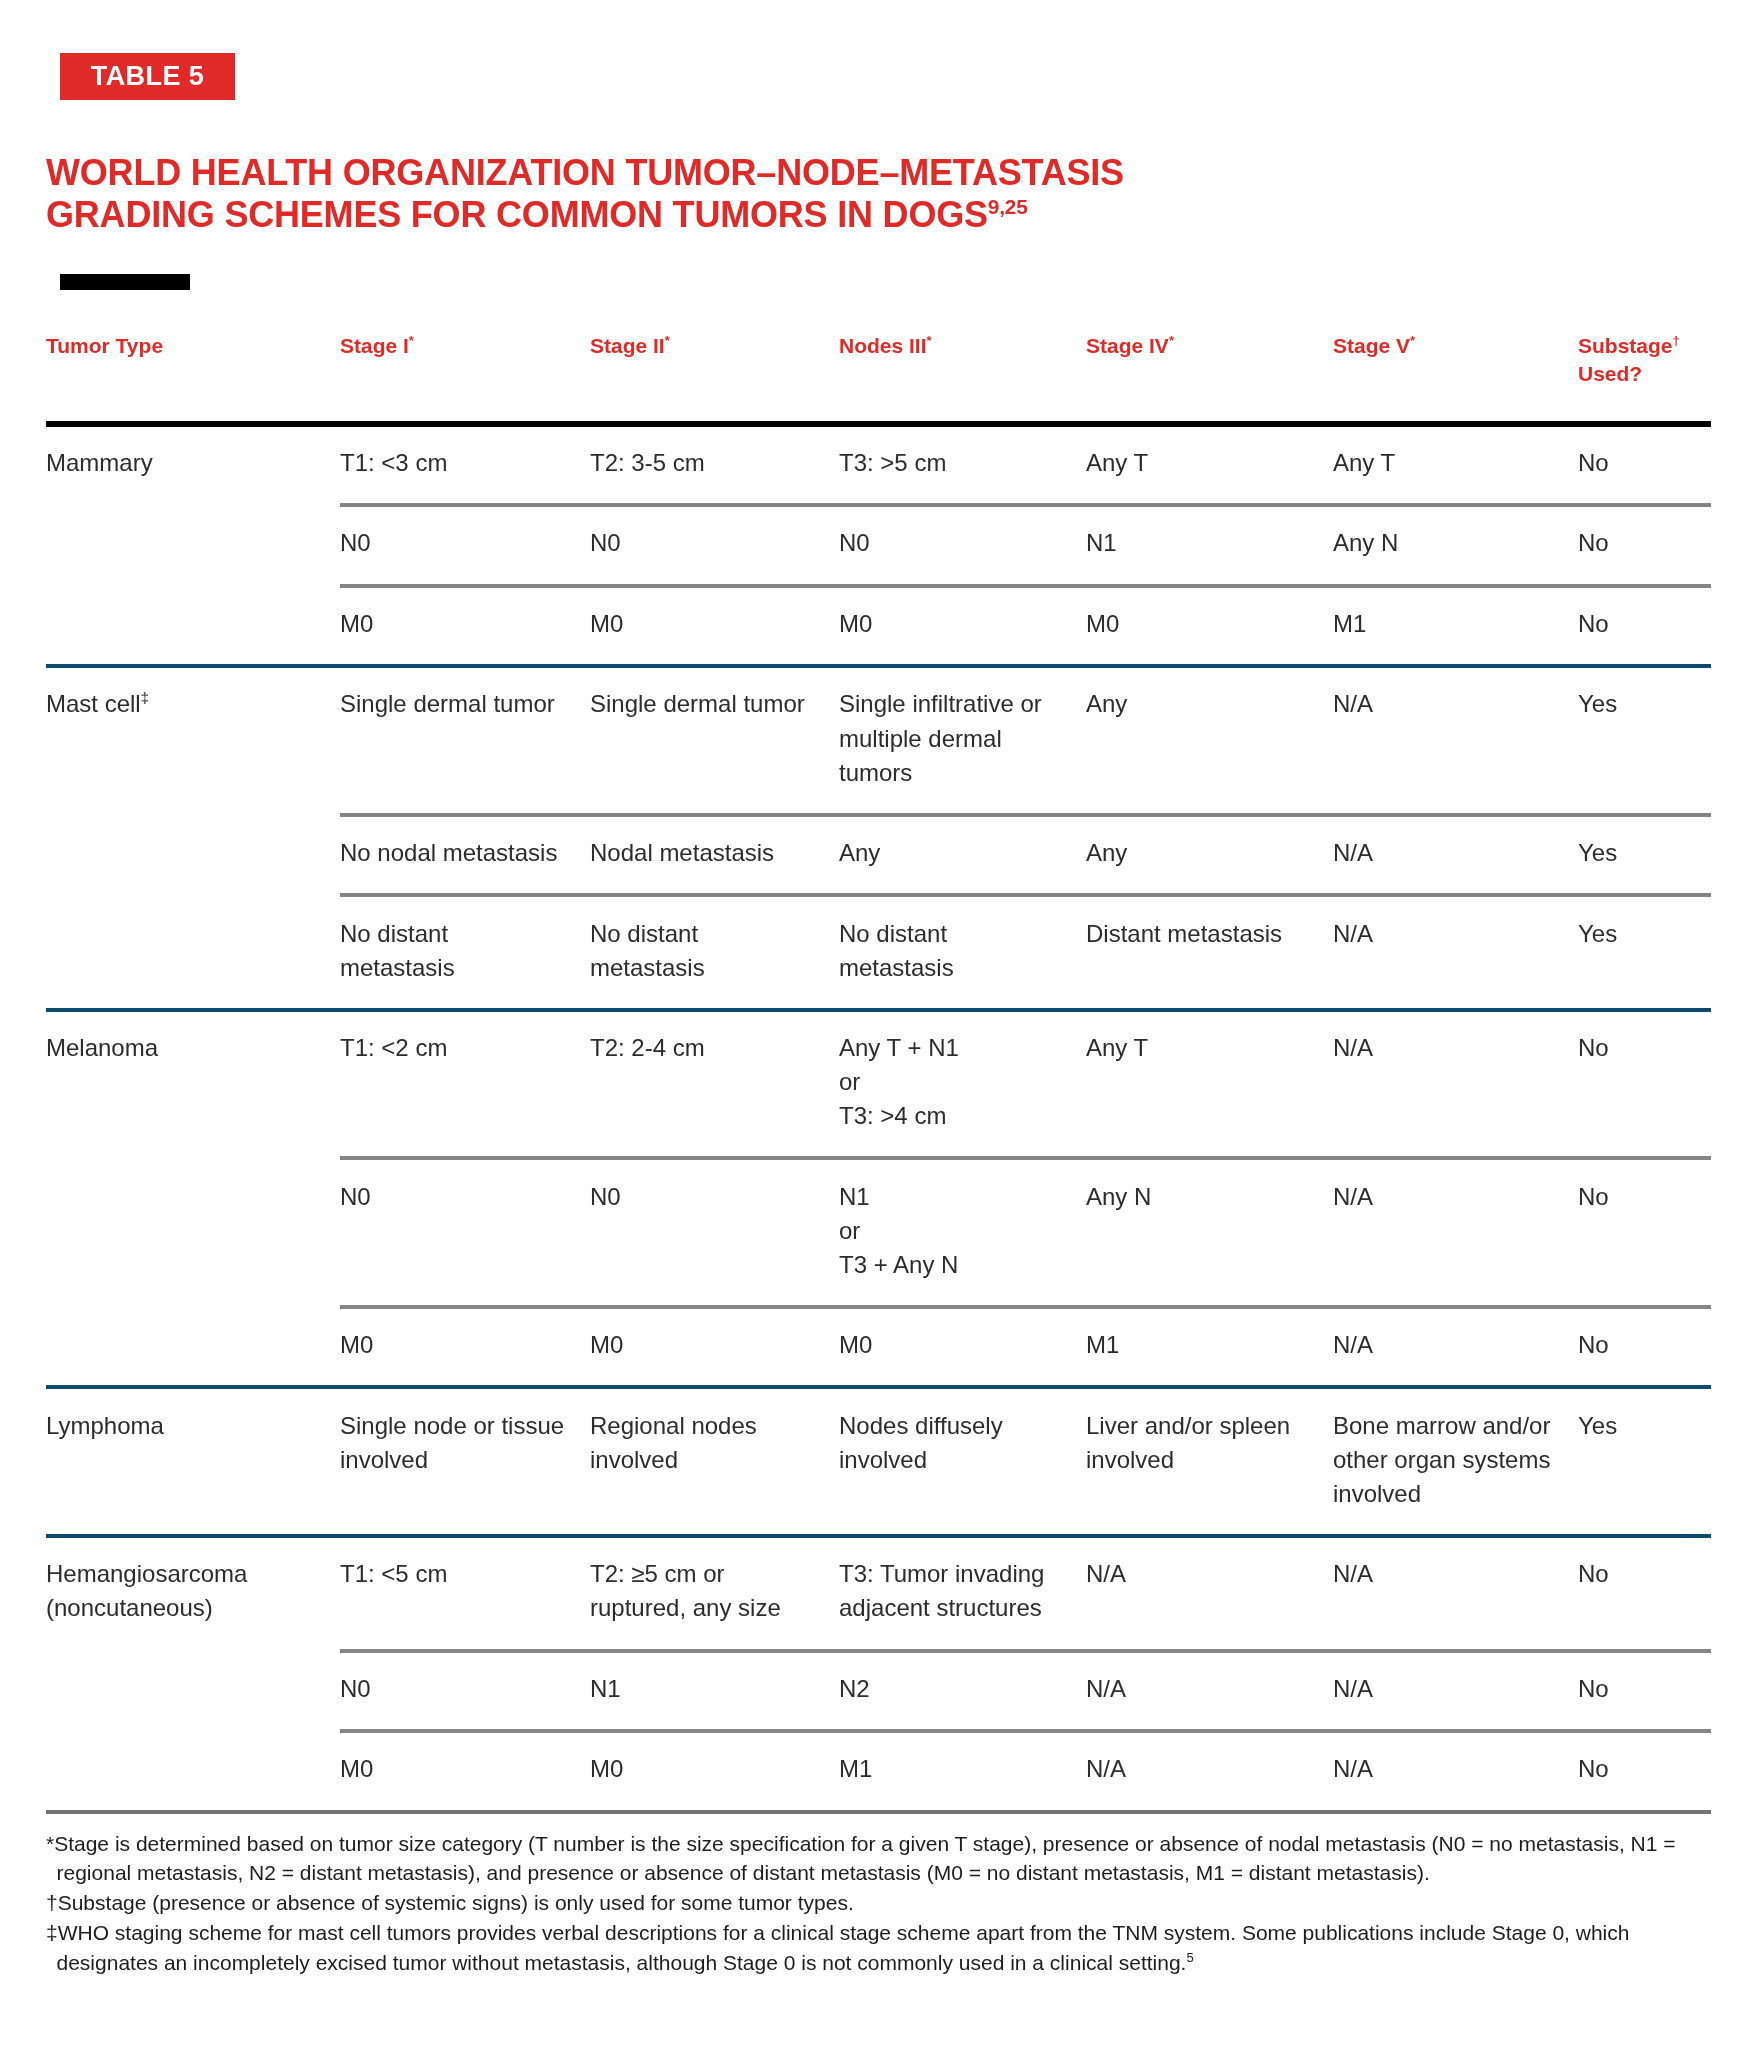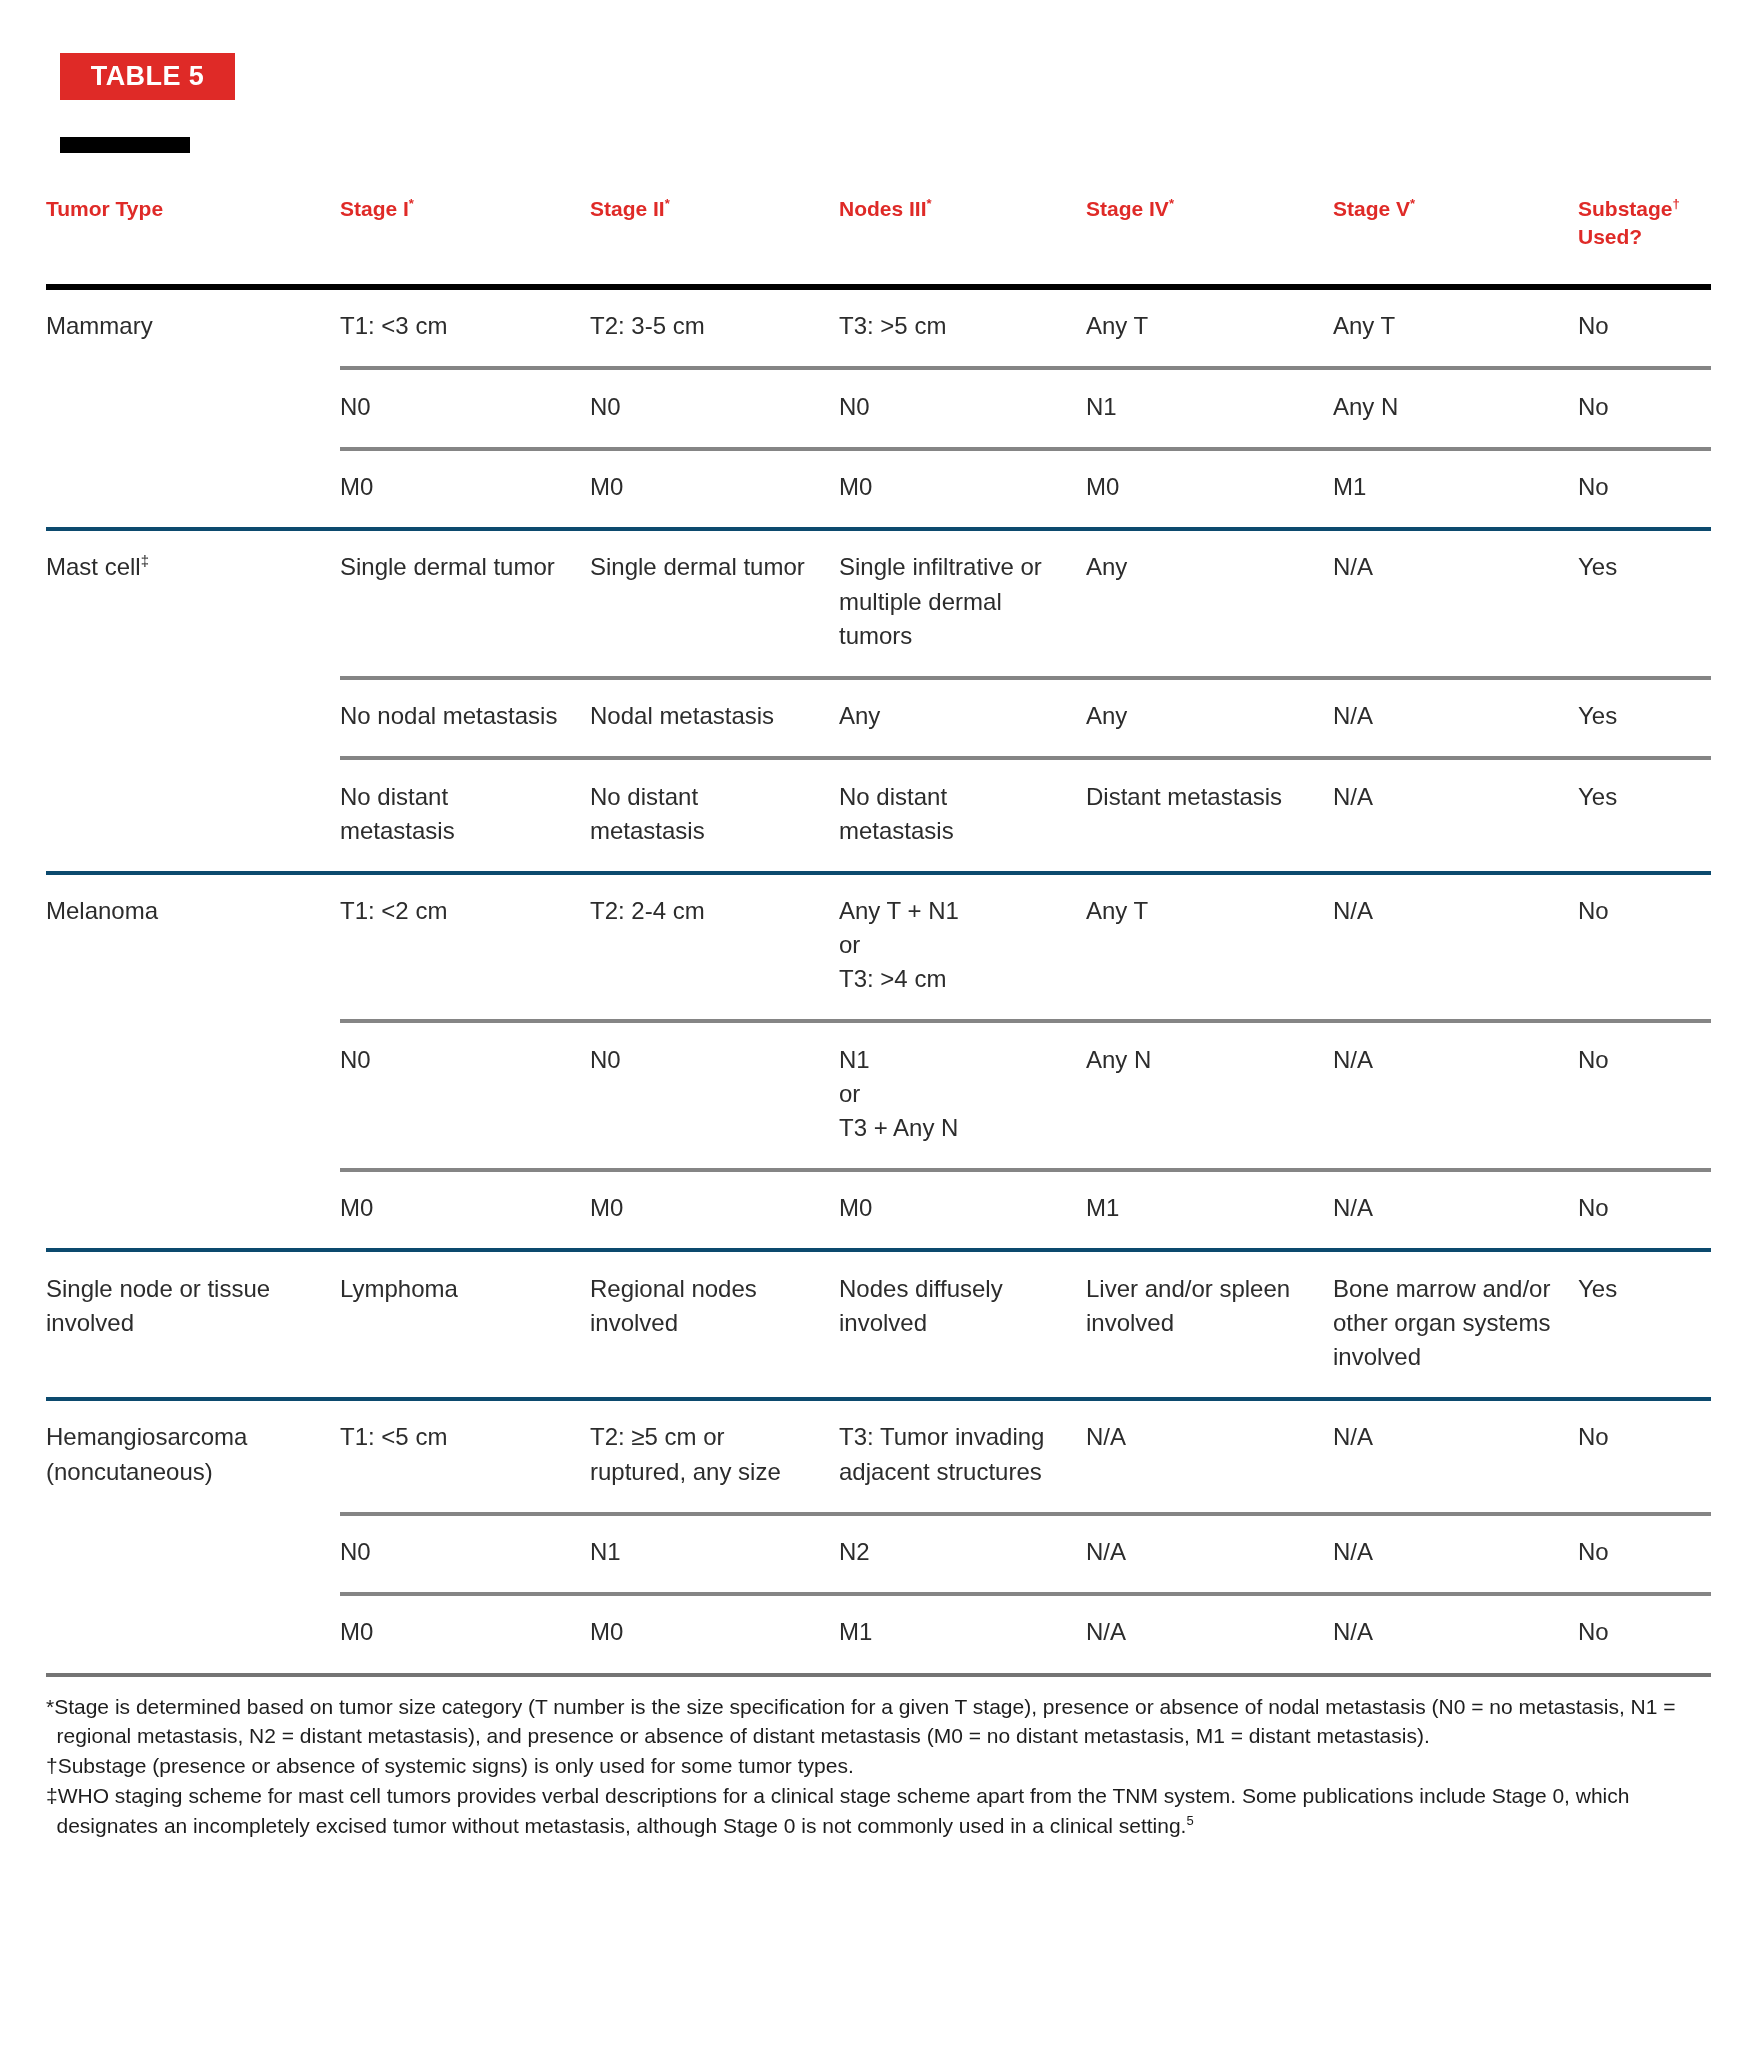--- a/index.html
+++ b/index.html
@@ -34,20 +34,21 @@
   .footnote sup{font-size:62%;}
   :root{--red:#df2a27;}
 </style>
 </head>
 <body>
 
 <div class="page">
 
   <div class="tag">TABLE 5</div>
 
+  <h1 class="title"><span>WORLD HEALTH ORGANIZATION TUMOR–NODE–METASTASIS</span><br><span>GRADING SCHEMES FOR COMMON TUMORS IN DOGS</span><sup>9,25</sup></h1>
 
   <div class="black-bar"></div>
 
   <div class="tbl">
 
     <div class="grid t-head">
       <div class="h-cell">Tumor Type</div>
       <div class="h-cell"><span>Stage I</span><sup>*</sup></div>
       <div class="h-cell"><span>Stage II</span><sup>*</sup></div>
       <div class="h-cell"><span>Nodes III</span><sup>*</sup></div>
@@ -147,22 +148,22 @@
           <div class="cell">M0</div>
           <div class="cell">M0</div>
           <div class="cell">M1</div>
           <div class="cell">N/A</div>
           <div class="cell">No</div>
         </div>
       </section>
 
       <section class="group">
         <div class="grid row">
+          <div class="cell c-type"><span>Lymphoma</span><sup></sup></div>
           <div class="cell">Single node or tissue involved</div>
-          <div class="cell c-type"><span>Lymphoma</span><sup></sup></div>
           <div class="cell">Regional nodes involved</div>
           <div class="cell">Nodes diffusely involved</div>
           <div class="cell">Liver and/or spleen involved</div>
           <div class="cell">Bone marrow and/or other organ systems involved</div>
           <div class="cell">Yes</div>
         </div>
       </section>
 
       <section class="group">
         <div class="grid row">

